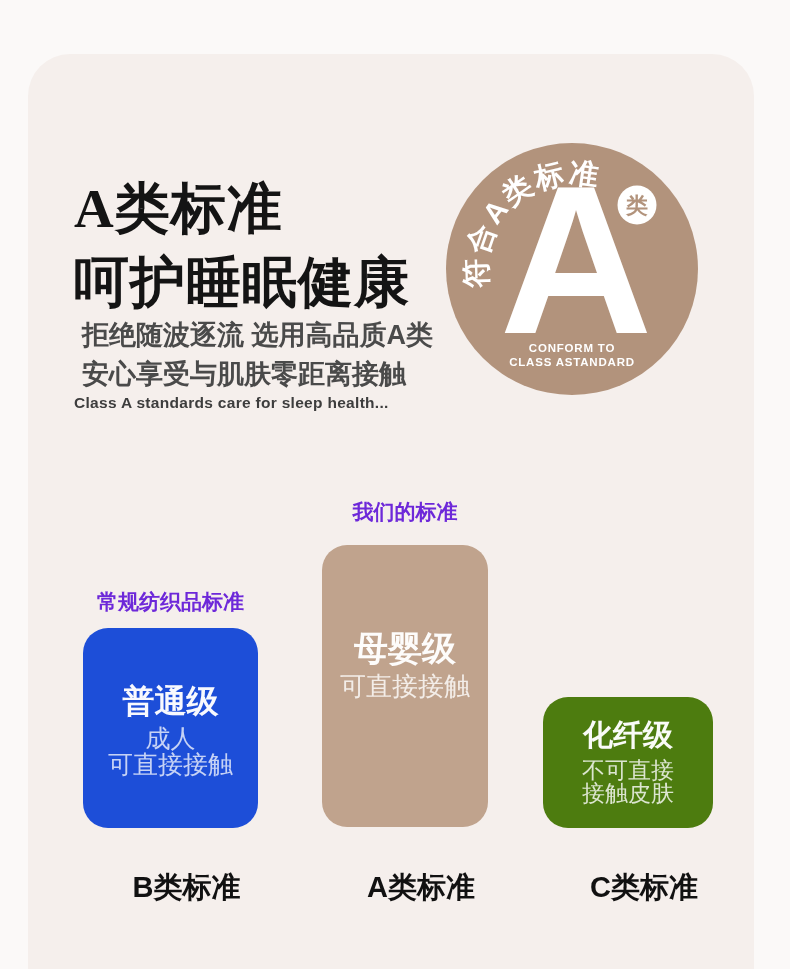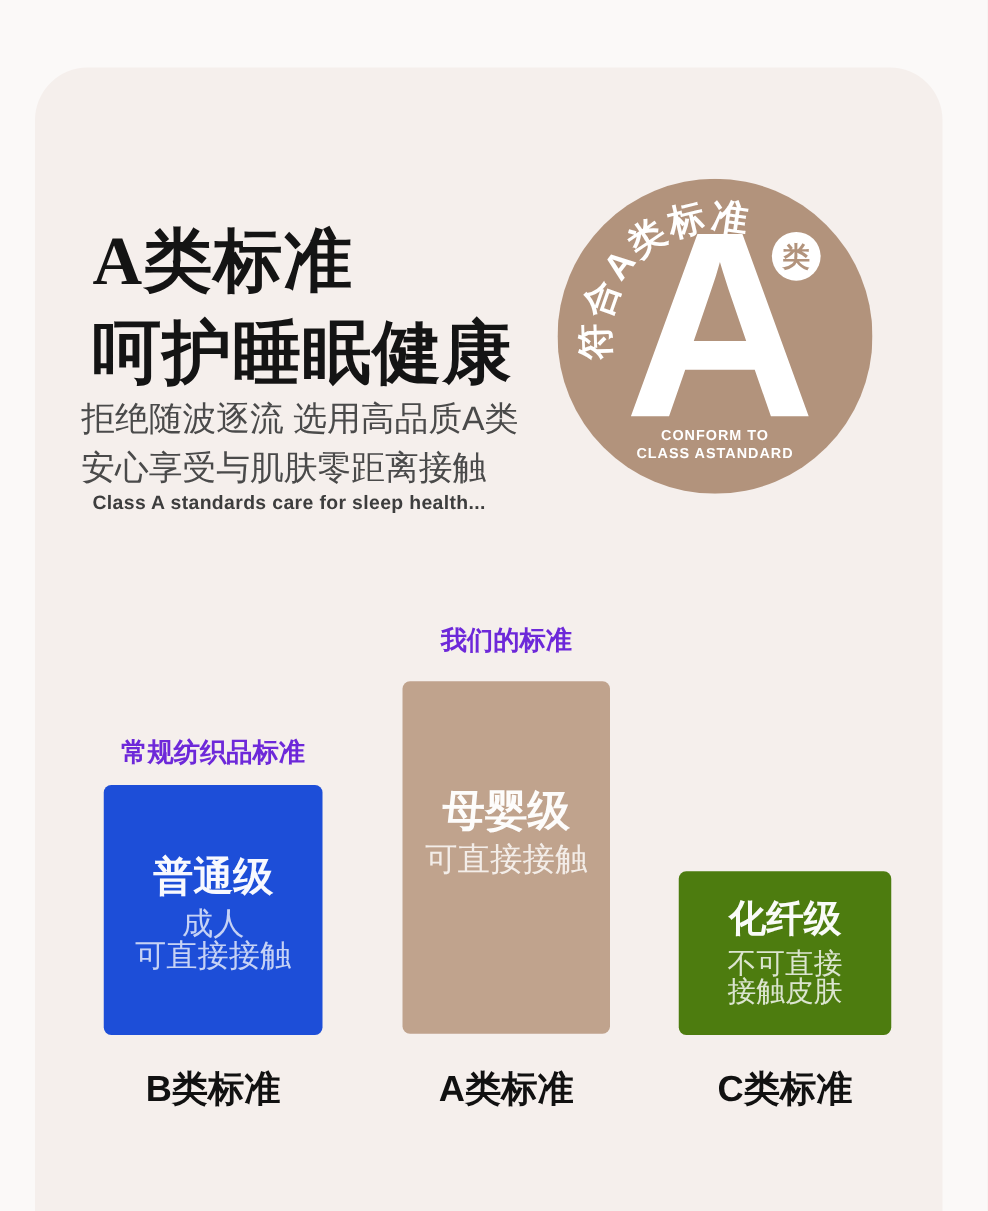--- a/index.html
+++ b/index.html
@@ -14,22 +14,22 @@
   }
   
   .title{
     position:absolute;left:46px;top:118px;margin:0;
     font-family:"Liberation Serif","DejaVu Serif",serif;
     font-size:55px;line-height:74px;font-weight:600;color:#141414;
     letter-spacing:1px;
   }
   .title span{display:block;}
   .subtitle{
-    position:absolute;left:37px;top:262px;margin:0;
-    font-size:27px;line-height:39px;font-weight:400;color:#4a4a4a;
+    position:absolute;left:54px;top:262px;margin:0;
+    font-size:27px;line-height:39px;font-weight:700;color:#4a4a4a;
   }
   .subtitle span{display:block;}
   .subtitle-en{
     position:absolute;left:46px;top:340px;margin:0;
     font-size:15.5px;font-weight:700;color:#3d3d3d;letter-spacing:.3px;
   }
   
   .badge{position:absolute;left:418px;top:89px;width:252px;height:252px;}
   .badge svg{display:block;}
   .arc-text{
@@ -47,41 +47,41 @@
     font-family:"Liberation Sans","DejaVu Sans",sans-serif;
   }
   
   .grp-label{
     position:absolute;margin:0;text-align:center;
     font-size:21px;font-weight:600;color:#6d28d9;
   }
   .lbl-ours{left:294px;top:444px;width:166px;}
   .lbl-regular{left:55px;top:534px;width:175px;}
   .lbl-inferior{left:515px;top:599px;width:170px;}
-  .bar{position:absolute;border-radius:6px;}
+  .bar{position:absolute;border-radius:25px;font-family:Liberation Serif, serif;}
   .bar-b{left:55px;top:574px;width:175px;height:200px;background:#1d4ed8;}
   .bar-a{left:294px;top:491px;width:166px;height:282px;background:#c0a38d;}
   .bar-c{left:515px;top:643px;width:170px;height:131px;background:#4d7c0f;}
   .grade{
     position:absolute;left:0;width:100%;text-align:center;
     font-weight:700;color:rgba(255,255,255,.97);
   }
   .bar-b .grade{top:52px;font-size:32px;}
   .bar-a .grade{top:81px;font-size:34px;}
   .bar-c .grade{top:18px;font-size:30px;}
   .desc{
     position:absolute;left:0;width:100%;text-align:center;
     color:rgba(255,255,255,.75);font-weight:500;
   }
   .bar-b .desc{top:98px;font-size:25px;line-height:26px;}
   .bar-a .desc{top:128px;font-size:26px;line-height:28px;color:rgba(255,255,255,.8);}
   .bar-c .desc{top:62px;font-size:23px;line-height:23px;color:rgba(255,255,255,.8);}
   .desc span{display:block;}
   .cat-label{
-    position:absolute;margin:0;text-align:center;
+    position:absolute;margin:16px;text-align:center;
     font-size:29px;font-weight:700;color:#111;
   }
   .cat-b{left:55px;top:798px;width:175px;}
   .cat-a{left:294px;top:798px;width:166px;}
   .cat-c{left:515px;top:798px;width:170px;}
 </style>
 </head>
 <body>
 
 <div class="page">

